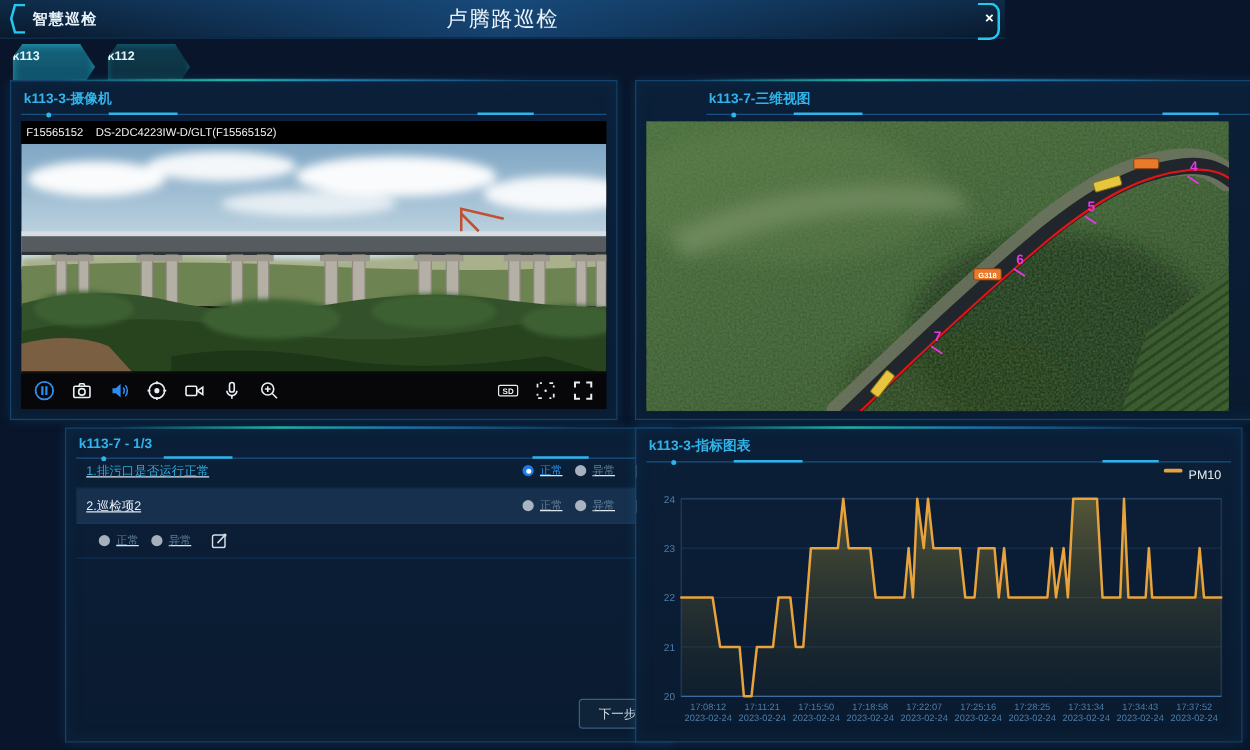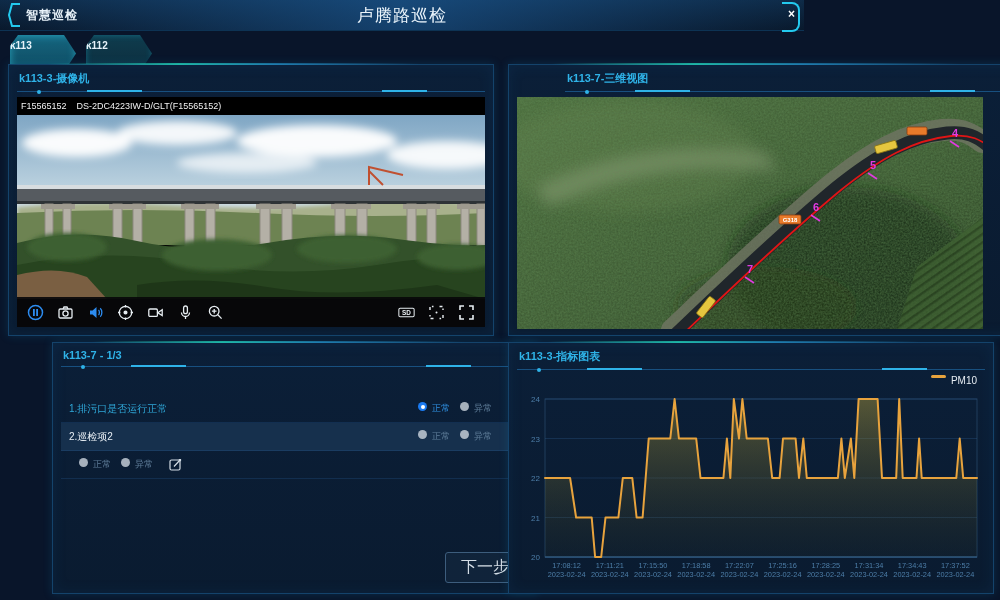--- a/index.html
+++ b/index.html
@@ -41,33 +41,33 @@
   .video{position:absolute;left:8px;right:8px;top:32px;bottom:8px;background:#000;}
   .video-overlay{position:absolute;left:0;right:0;top:0;height:18px;background:rgba(0,0,0,.9);
     color:#f2f2f2;font-size:9px;line-height:18px;padding-left:4px;white-space:pre;}
   .photo{position:absolute;left:0;right:0;top:18px;height:184px;}
   .controls{position:absolute;left:0;right:0;bottom:0;height:30px;background:rgba(8,8,10,.92);
     display:flex;align-items:center;padding:0 10px;}
   .ctl{width:17px;height:17px;margin-right:13px;cursor:pointer;flex:none;}
   .ctl.right{margin-right:0;margin-left:13px;}
   .spacer{flex:1;}
   
-  .check-list{position:absolute;left:8px;right:8px;top:52px;}
+  .check-list{position:absolute;left:8px;right:8px;top:20px;text-decoration:underline;}
   .check-row{display:flex;align-items:center;height:27px;padding:0 8px;border-bottom:1px solid rgba(40,95,150,.28);}
   .check-row.hl{background:#16304d;}
   .check-label{font-size:10px;color:#2fa8d8;flex:1;}
   .check-row.hl .check-label{color:#e9eff5;}
-  .radio-group{display:flex;margin-left:10px;cursor:pointer;}
+  .radio-group{display:flex;align-items:center;margin-left:10px;cursor:pointer;}
   .radio{width:9px;height:9px;border-radius:50%;background:#cdd6df;opacity:.8;position:relative;flex:none;}
   .radio.sel{background:#1a7af0;opacity:1;}
   .radio.sel::after{content:"";position:absolute;left:2.5px;top:2.5px;width:4px;height:4px;border-radius:50%;background:#fff;}
   .radio-label{font-size:9px;color:#5f7d99;margin-left:5px;}
   .radio-label.sel{color:#2f8fe0;}
   .edit-btn{width:13px;height:13px;margin-left:16px;cursor:pointer;flex:none;}
-  .next-btn{position:absolute;right:12px;bottom:10px;padding:4px 15px;font-size:16px;color:#d4dde5;
+  .next-btn{position:absolute;right:12px;bottom:10px;padding:4px 15px;font-size:10px;color:#d4dde5;
     border:1px solid #3d5d7d;border-radius:3px;background:rgba(22,44,68,.5);cursor:pointer;}
   
   .legend{position:absolute;right:16px;top:32px;display:flex;z-index:2;}
   .legend-dash{width:15px;height:3px;border-radius:2px;background:#e8a33d;margin-right:5px;}
   .legend-label{font-size:10px;color:#e6ecf2;}
   #chart-svg{position:absolute;left:6px;top:46px;}
   
   #map-svg{position:absolute;left:8px;top:32px;}
 </style>
 </head>

